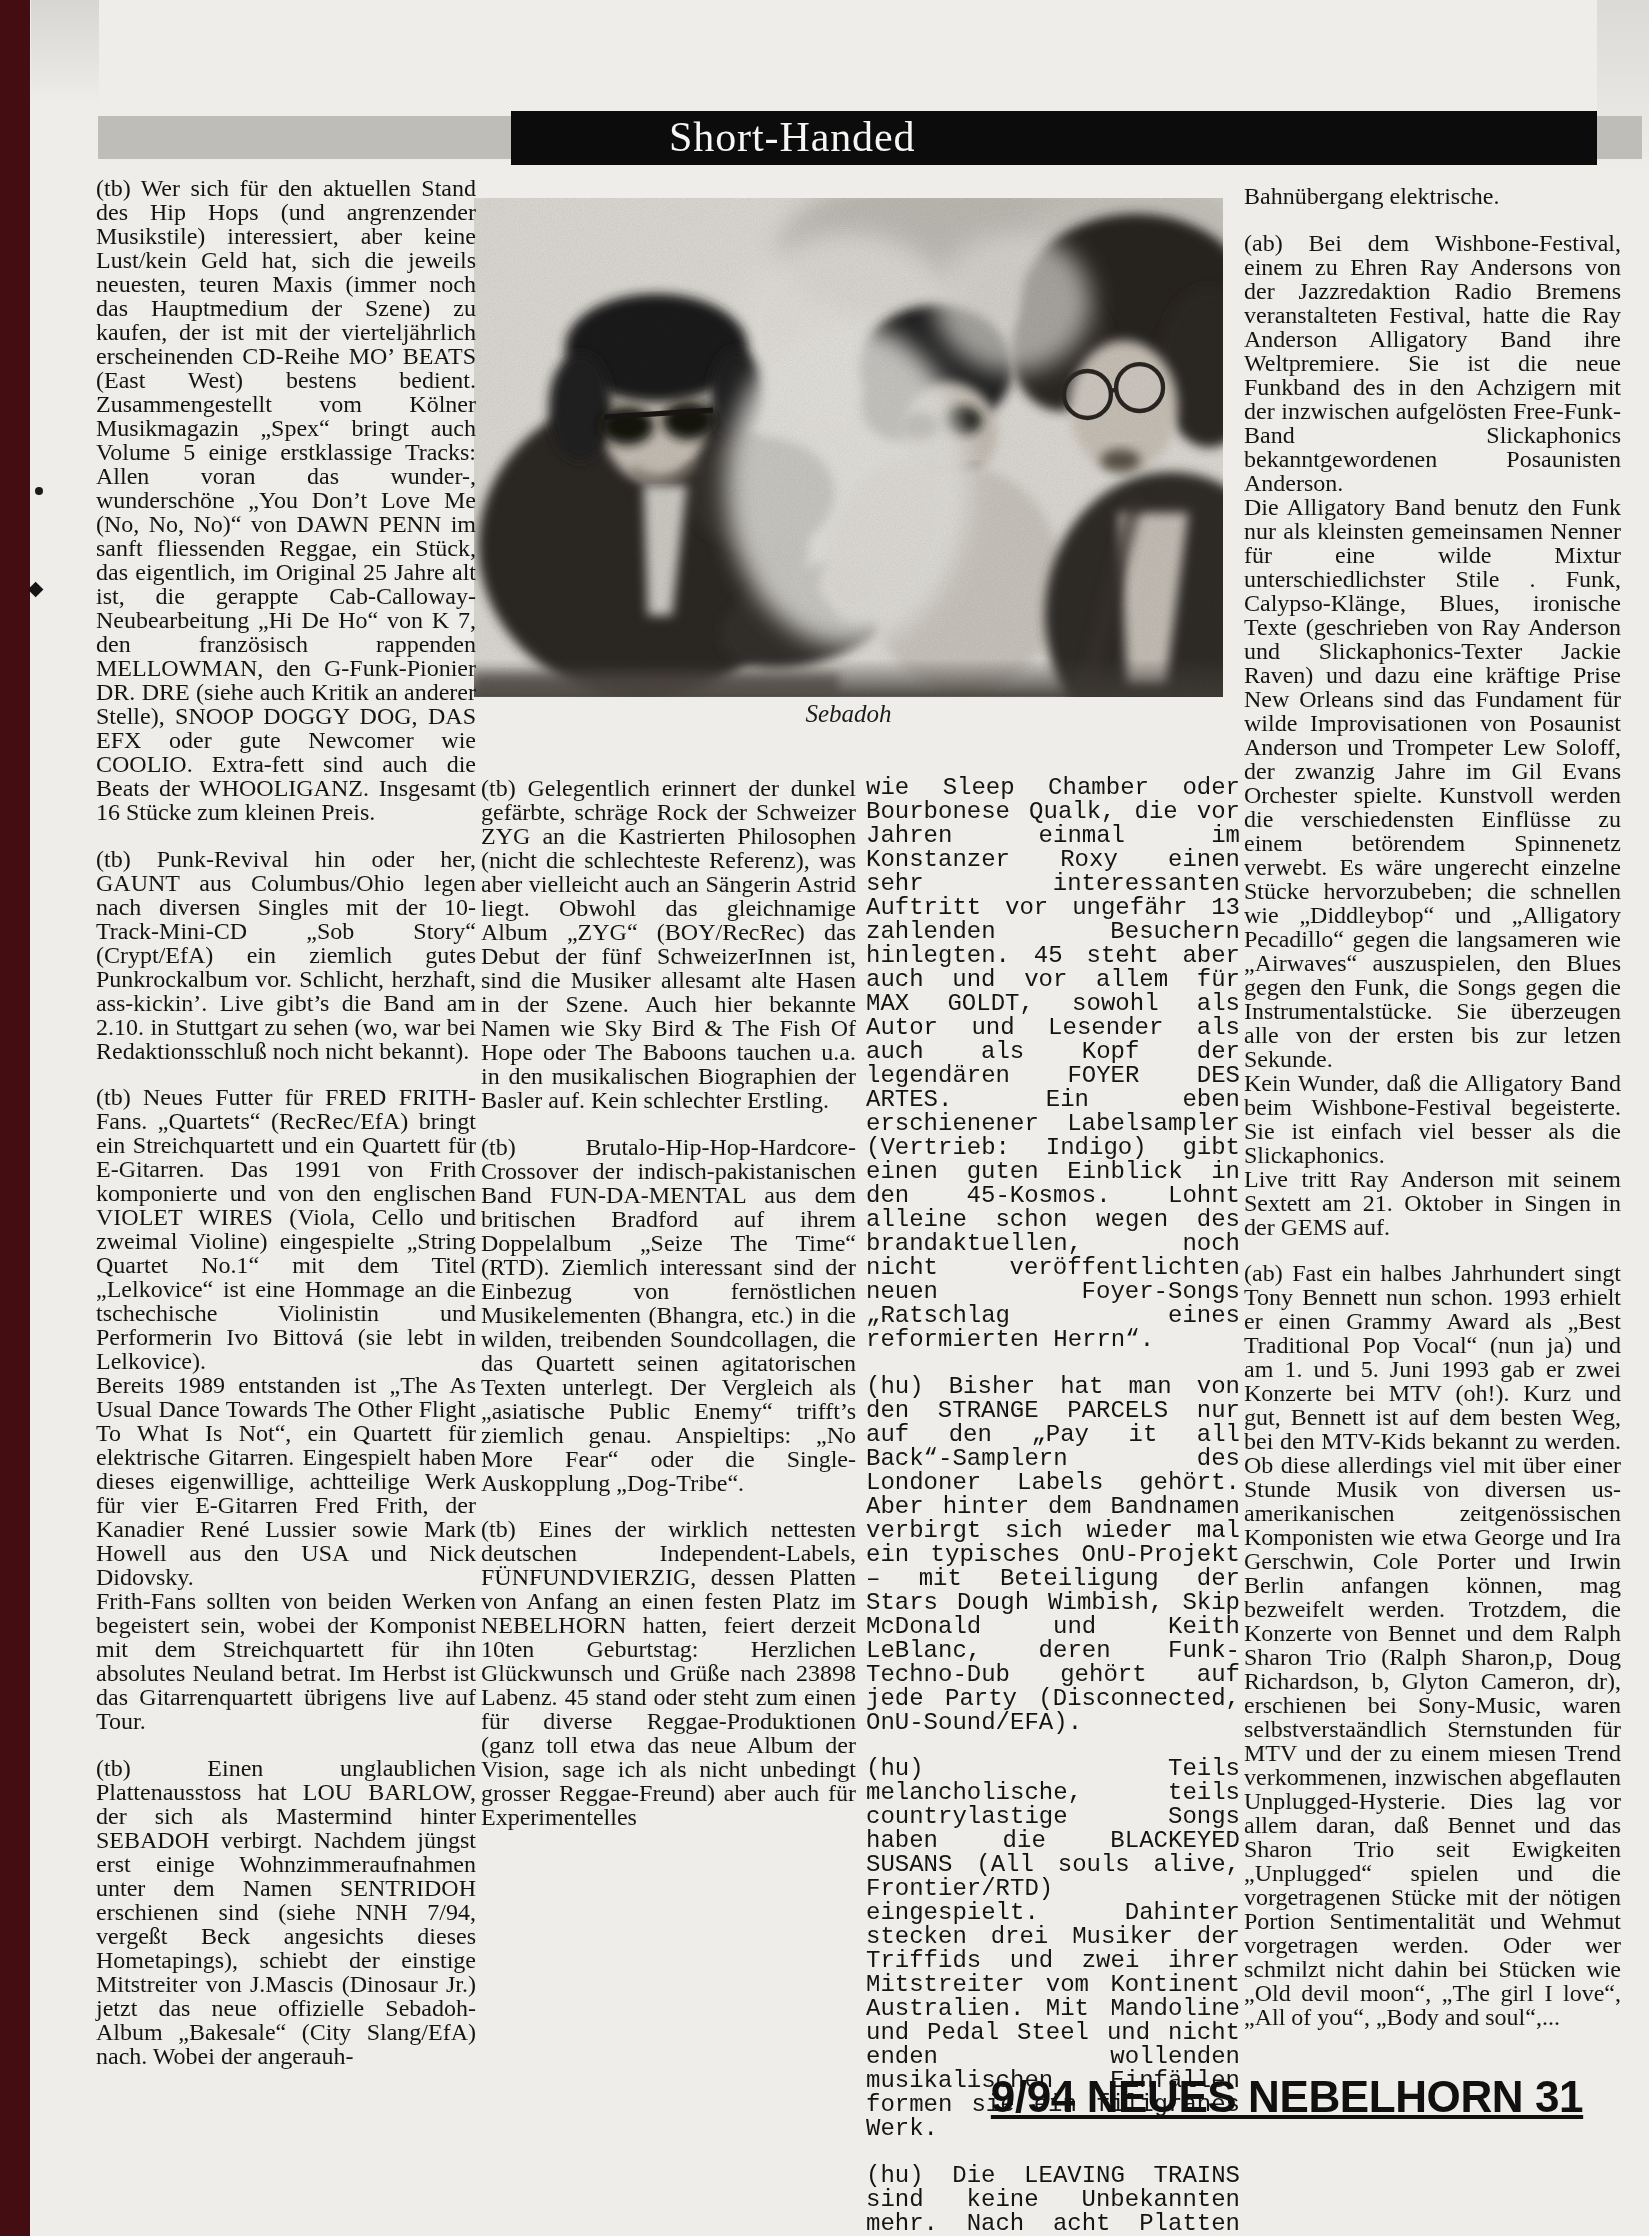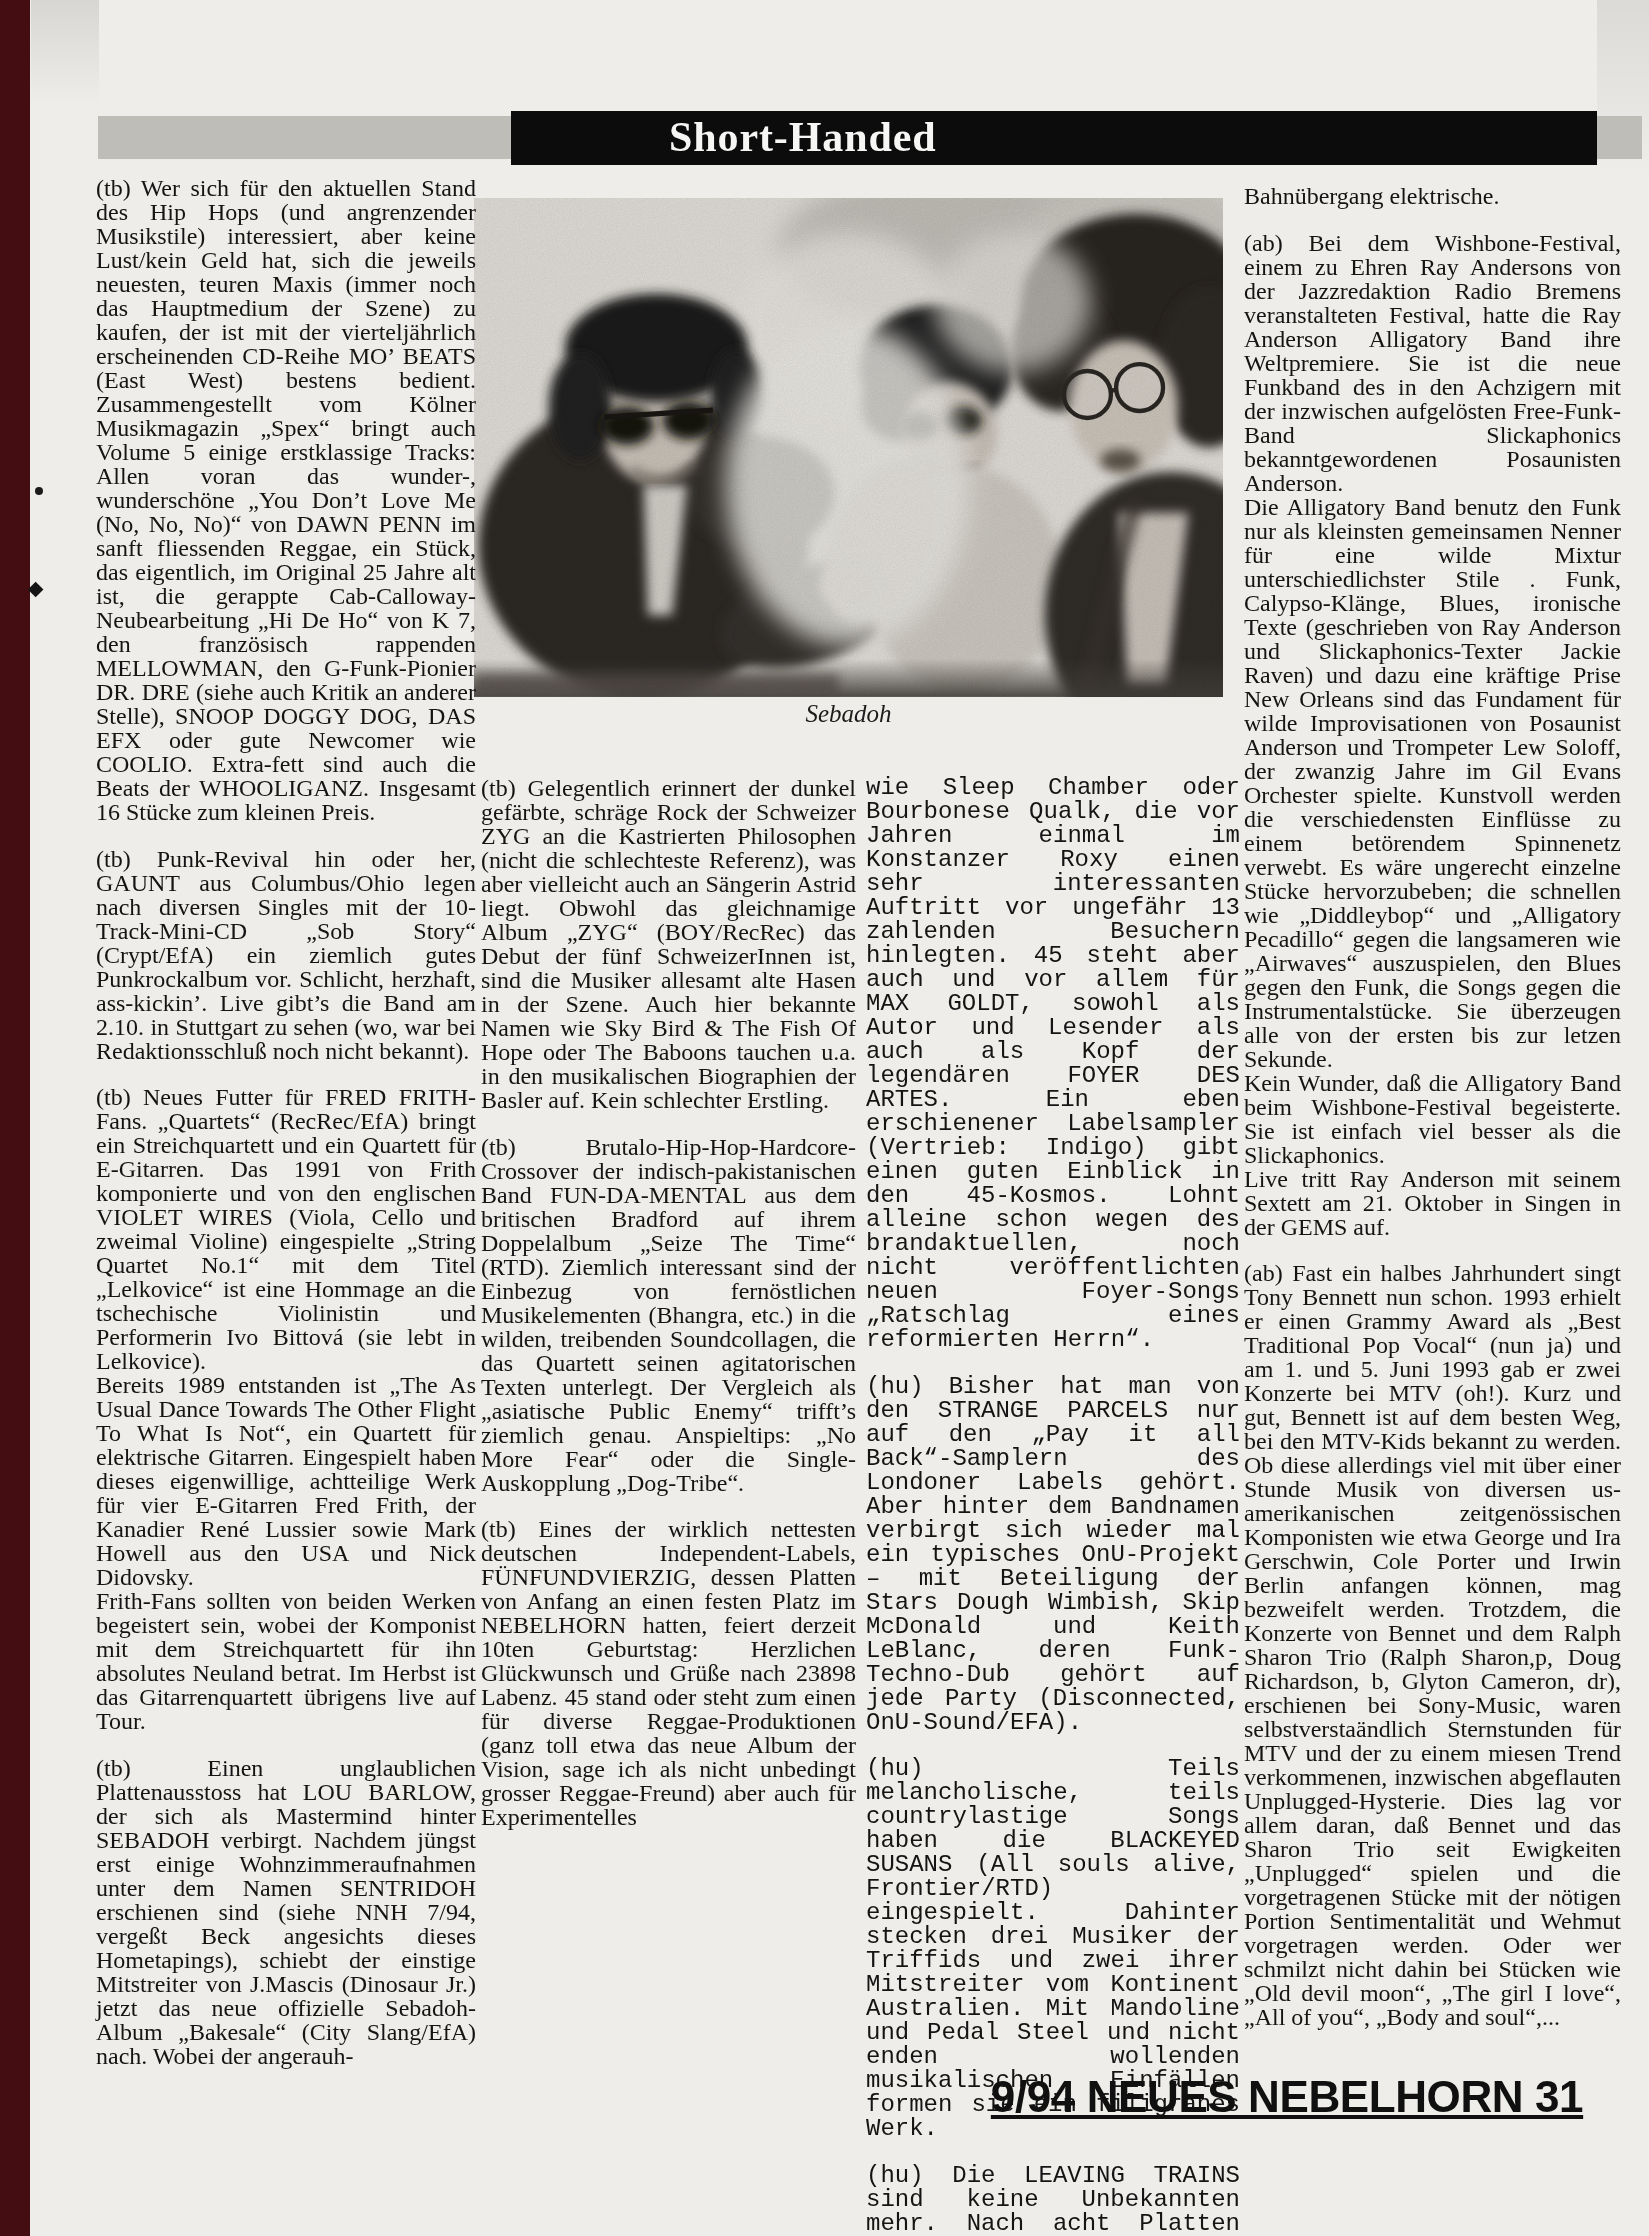--- a/index.html
+++ b/index.html
@@ -9,21 +9,21 @@
     font-family:"Liberation Serif", serif;
     color:var(--text-color,#141414);
   }
   .spine{position:absolute;left:0;top:0;width:30px;height:2237px;background:var(--spine,#430d11);}
   .margin-dot{position:absolute;left:35px;top:487px;width:7.8px;height:7.8px;background:#1a1a1a;border-radius:50%;}
   .margin-diamond{position:absolute;left:29.5px;top:584px;width:11.3px;height:11.3px;background:#151515;transform:rotate(45deg);}
   .header-gray{position:absolute;left:98px;top:116px;width:1544px;height:43px;background:var(--header-gray,#bfbdb8);}
   .header-black{position:absolute;left:511px;top:111px;width:1086px;height:54px;background:var(--header-black,#0c0c0c);}
   .header-title{
     position:absolute;left:158px;top:1.7px;
-    font-size:42px;font-weight:bold;color:#f6f6f4;letter-spacing:0.9px;
+    font-size:42px;font-weight:normal;color:#f6f6f4;letter-spacing:0.9px;
     font-family:"Liberation Serif", serif;white-space:nowrap;
   }
   .photo{position:absolute;left:474px;top:198px;width:749px;height:499px;background:#e7e4de;}
   .photo svg{display:block;}
   .photo-caption{
     position:absolute;left:474px;top:700px;width:749px;text-align:center;
     font-style:italic;font-size:25px;color:#1c1c1c;
   }
   .col{position:absolute;font-size:24px;line-height:24px;}
   .col .para{margin:0 0 22.6px 0;text-align:justify;white-space:pre-line;}

